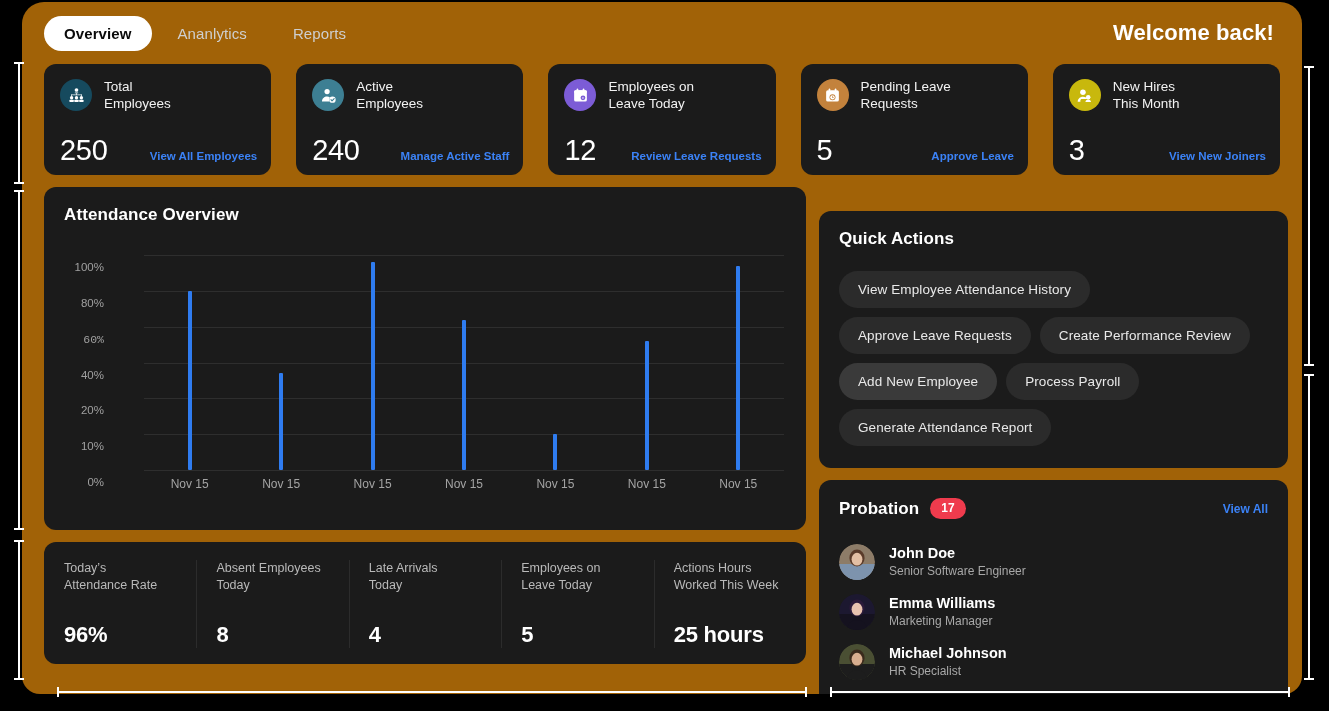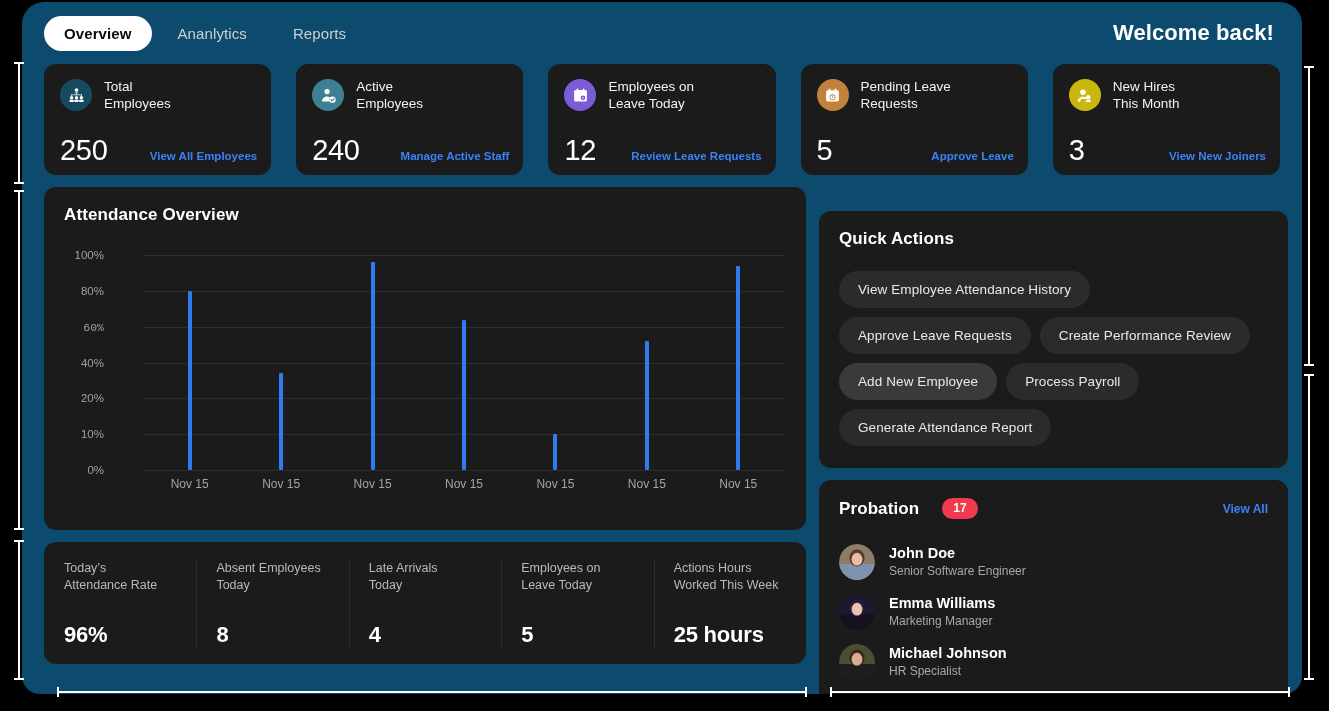--- a/index.html
+++ b/index.html
@@ -14,21 +14,21 @@
     position: relative;
     width: 1329px; height: 711px;
     background: #000;
   }
 
   
   .app-shell {
     position: absolute;
     left: 22px; top: 2px;
     width: 1280px; height: 692px;
-    background: #0c4a6e;
+    background: #a16207;
     border-radius: 22px 22px 18px 18px;
     overflow: hidden;
   }
 
   
   .topbar {
     position: absolute;
     left: 0; top: 0;
     width: 1280px; height: 62px;
     display: flex;
@@ -146,21 +146,21 @@
     letter-spacing: .1px;
   }
   .chart-area {
     position: relative;
     margin-top: 30px;
     height: 215px;
     width: 720px;
   }
   .y-axis {
     position: absolute;
-    left: 0; top: 0;
+    left: 0; top: 12px;
     width: 46px; height: 215px;
   }
   .y-tick {
     position: absolute;
     right: 6px;
     transform: translateY(-50%);
     font-size: 11.5px;
     color: #a0a0a0;
     white-space: nowrap;
   }
@@ -251,21 +251,21 @@
     white-space: nowrap;
     letter-spacing: .1px;
   }
   .qa-btn.hover { background: #3a3a3a; }
 
   
   .prob-panel { margin-top: 12px; padding: 18px 20px 20px 20px; height: 284px; }
   .prob-head {
     display: flex;
     align-items: center;
-    gap: 23px;
+    gap: 11px;
   }
   .prob-badge {
     background: #ef3b4d;
     color: #ffffff;
     font-size: 12px;
     font-weight: 700;
     border-radius: 999px;
     padding: 3px 11px;
     line-height: 15px;
   }

